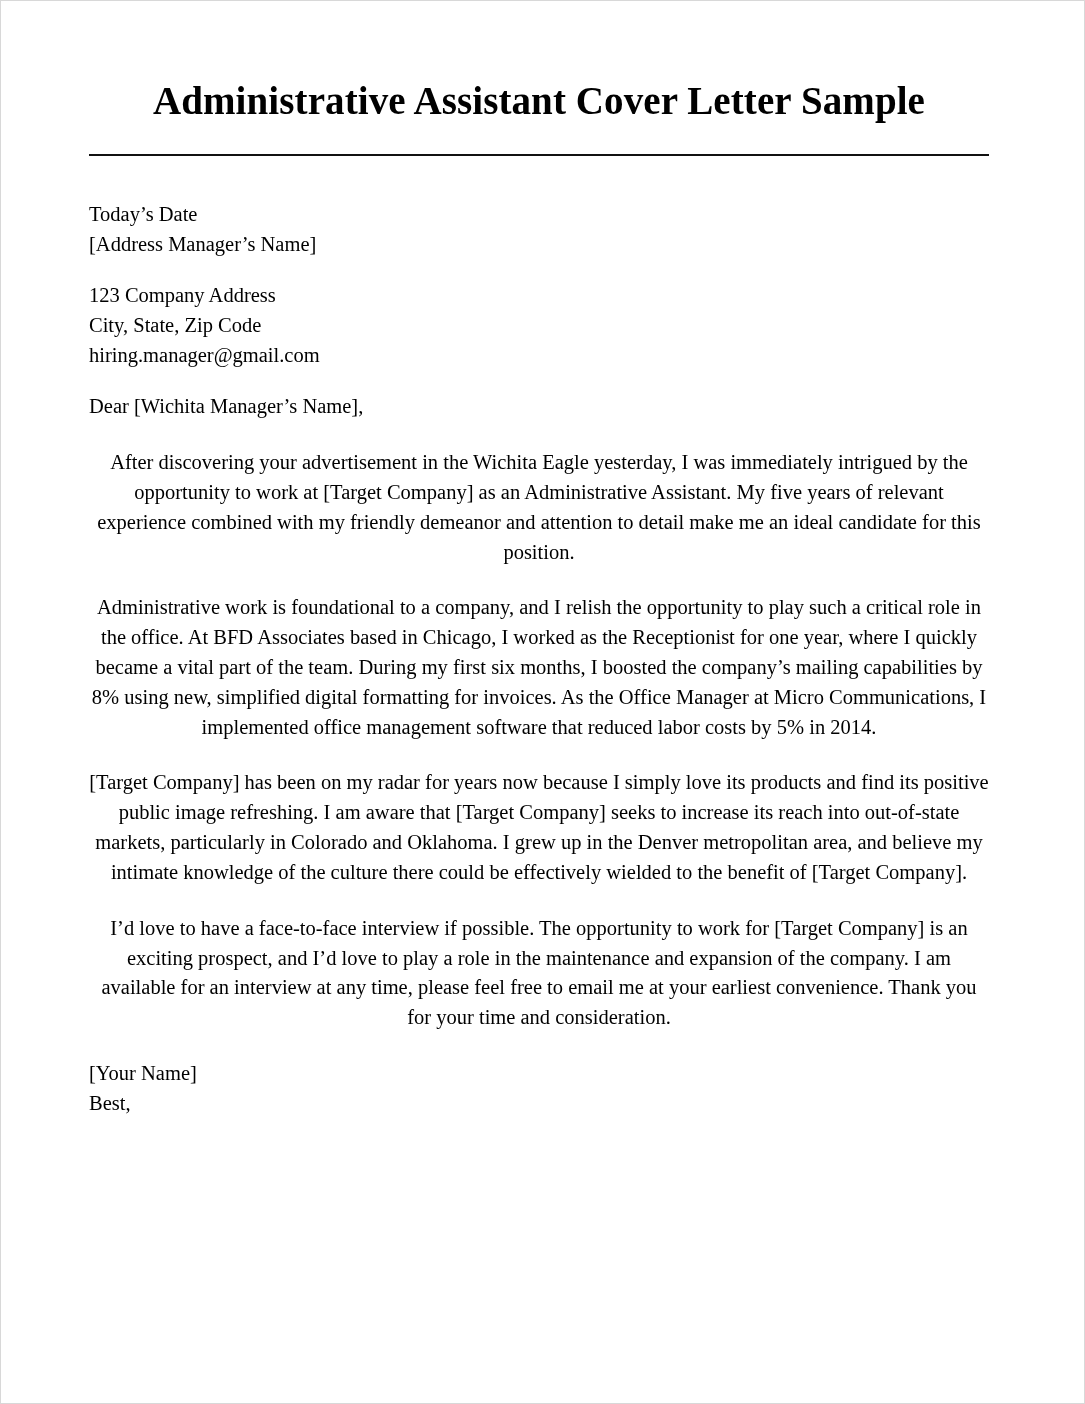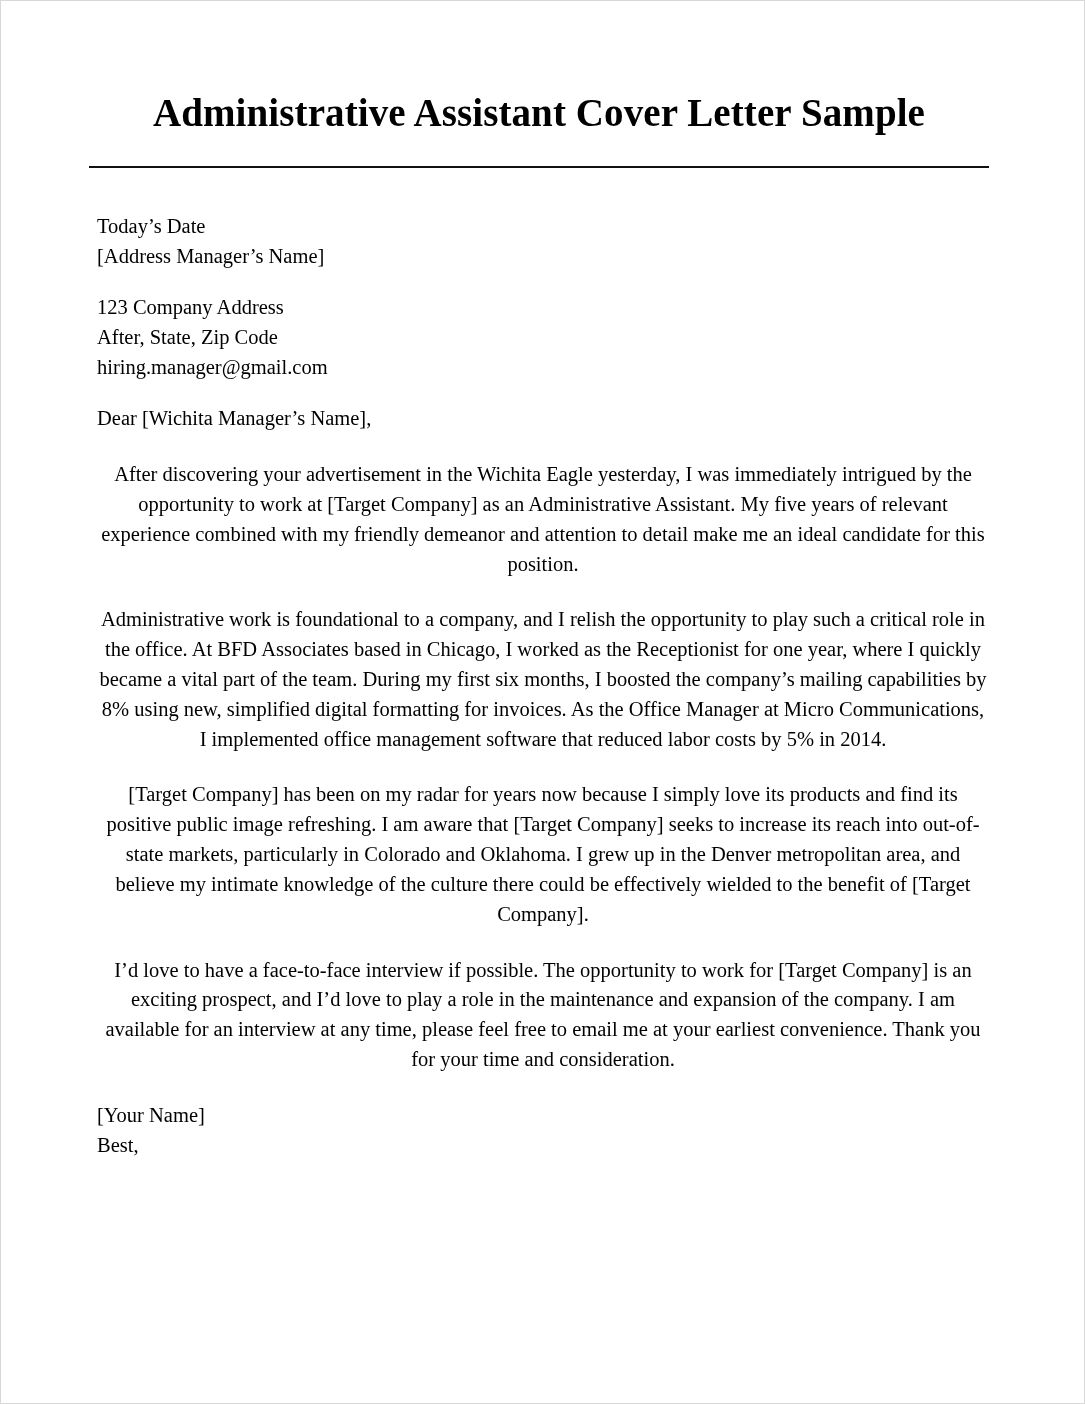--- a/index.html
+++ b/index.html
@@ -25,39 +25,38 @@
     border: 1px solid #d8d8d8;
     box-sizing: border-box;
   }
   .doc-inner {
     position: absolute;
     left: 88px;
     top: 0;
     width: 900px;
   }
   .doc-title {
-    margin: 12px;
+    margin: 0;
     padding-top: 78px;
     font-size: 39px;
     font-weight: bold;
     text-align: center;
     letter-spacing: 0.1px;
     line-height: 1.15;
     font-family: "Liberation Serif", serif;
   }
   .title-rule {
     margin-top: 30px;
     border-top: 2.5px solid #111111;
     width: 900px;
   }
   .body-block {
     margin-top: 44px;
     font-size: 20.5px;
     line-height: 1.45;
-    margin-left: 8px;
   }
   .line {
     white-space: pre-wrap;
   }
   .group {
     margin-bottom: 0;
   }
   .spacer-sm { height: 22px; }
   .spacer-md { height: 26px; }
   .para {
@@ -88,21 +87,21 @@
 
       <div class="group">
         <div class="line">Today’s Date</div>
         <div class="line">[Address Manager’s Name]</div>
       </div>
 
       <div class="spacer-sm"></div>
 
       <div class="group">
         <div class="line">123 Company Address</div>
-        <div class="line">After, State, Zip Code</div>
+        <div class="line">City, State, Zip Code</div>
         <div class="line">hiring.manager@gmail.com</div>
       </div>
 
       <div class="spacer-sm"></div>
 
       <div class="line">Dear [Wichita Manager’s Name],</div>
 
       <div class="spacer-md"></div>
 
       <p class="para">After discovering your advertisement in the Wichita Eagle yesterday, I was immediately intrigued by the opportunity to work at [Target Company] as an Administrative Assistant. My five years of relevant experience combined with my friendly demeanor and attention to detail make me an ideal candidate for this position.</p>

